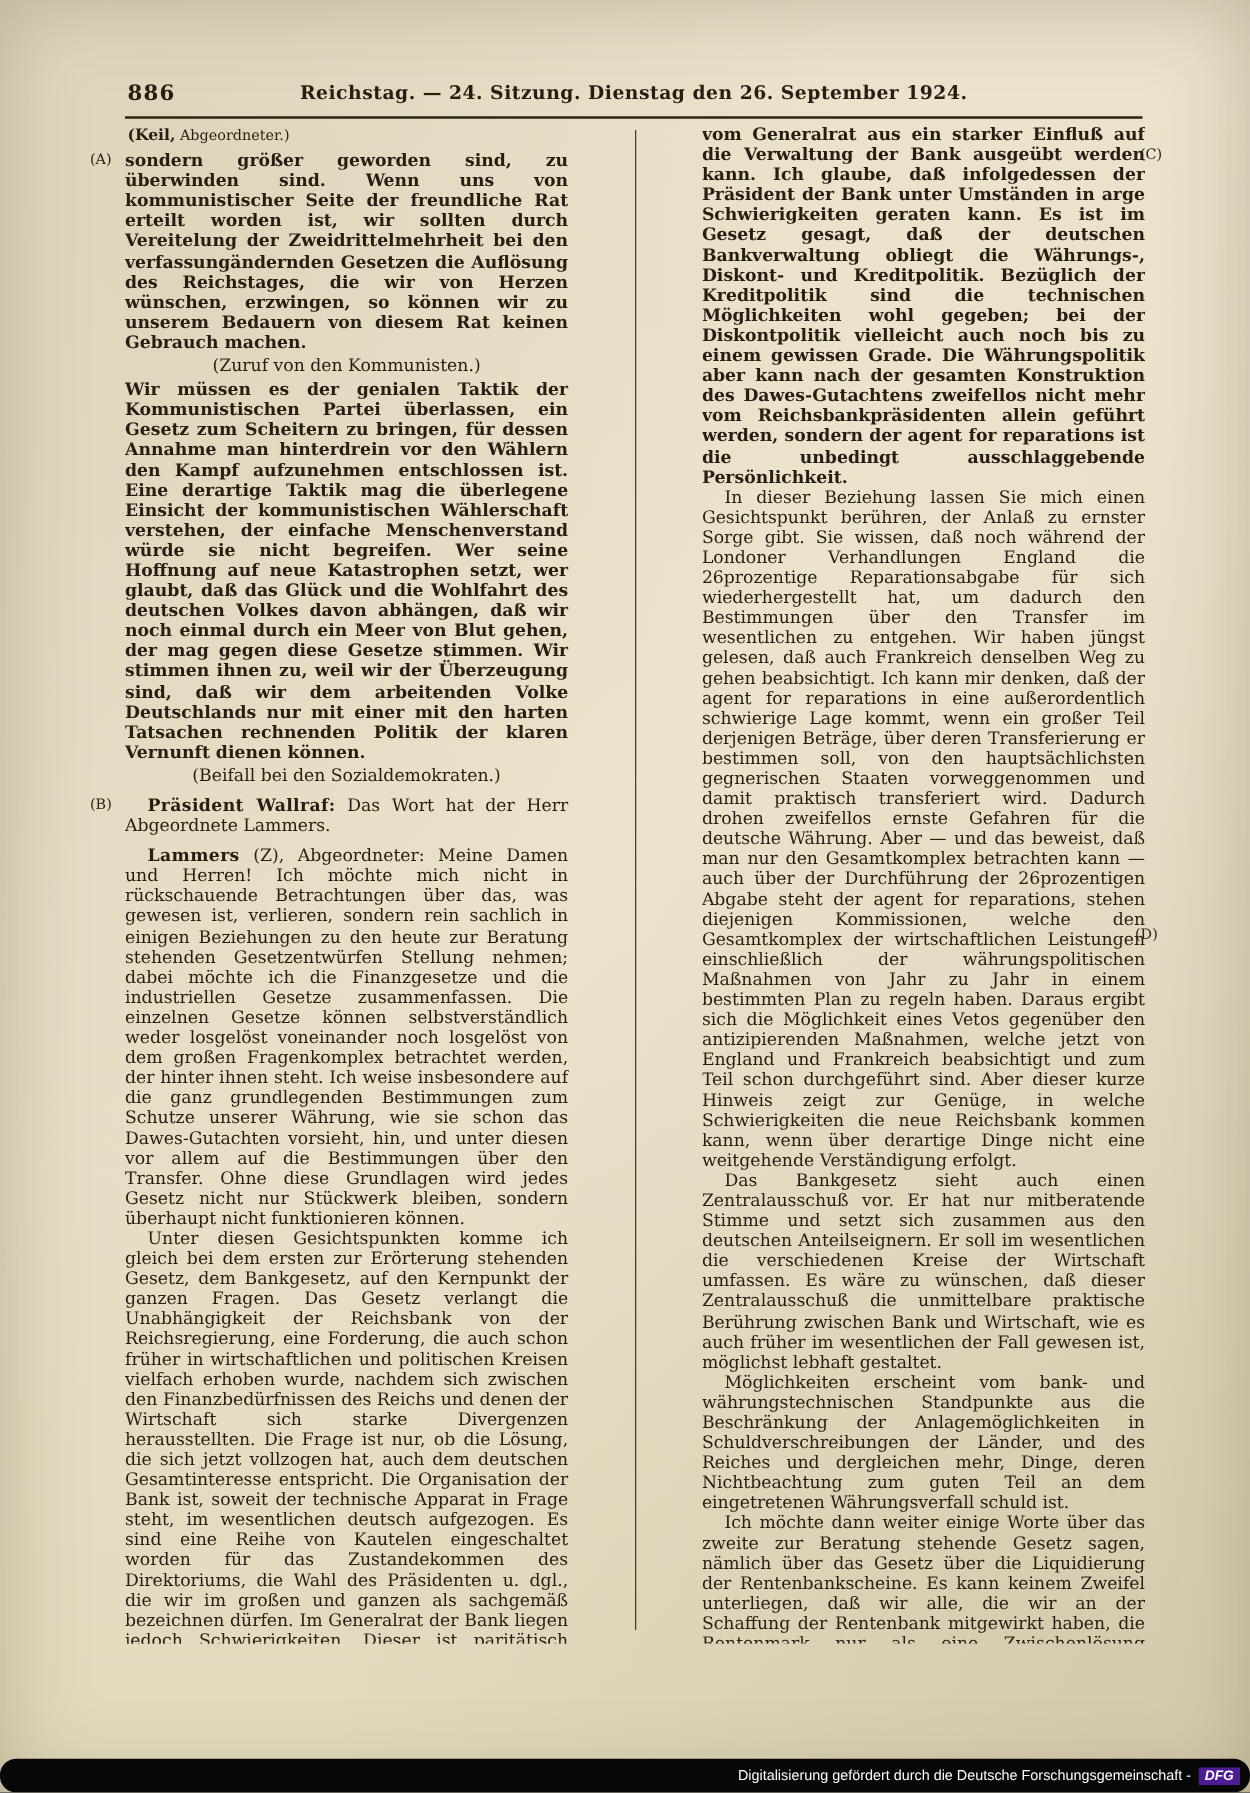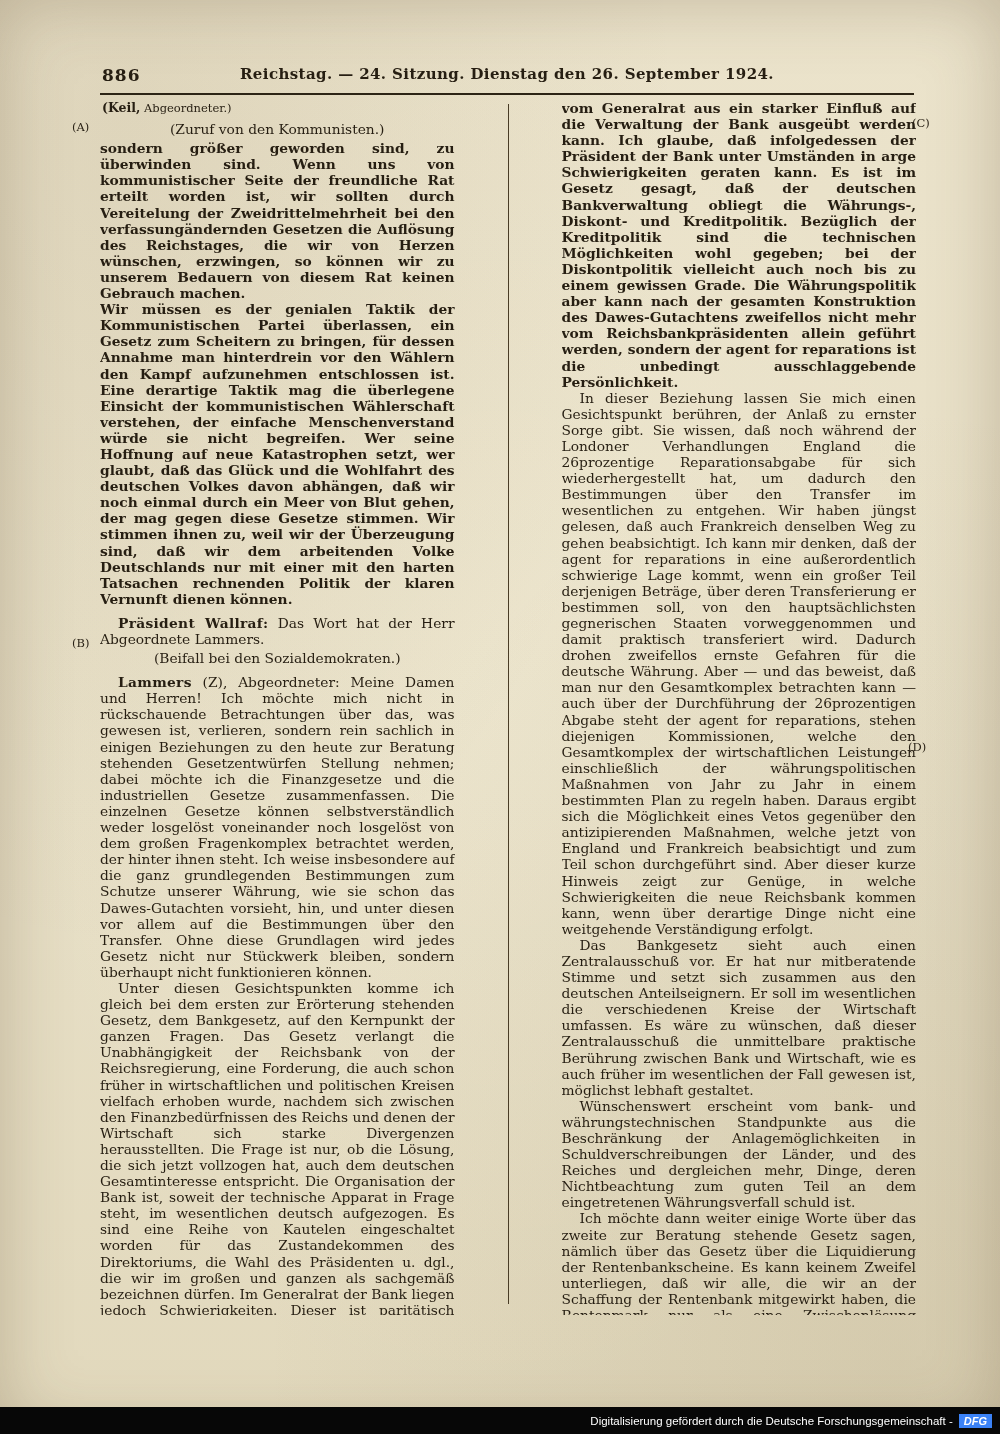--- a/index.html
+++ b/index.html
@@ -29,23 +29,23 @@
   .para.center{text-align:center;text-indent:0;margin:3px 0;}
   .para.speech{margin-top:8px;}
   .para b{font-weight:bold;letter-spacing:0.3px;}
   .marker{position:absolute;font-size:11.5px;color:#2a2216;}
   .marker-a{left:72px;top:120px;}
   .marker-b{left:72px;top:636px;}
   .marker-c{left:912px;top:116px;}
   .marker-d{left:908px;top:740px;}
   .footer-bar{position:absolute;left:0;right:0;bottom:0;height:27px;background:#070707;
       display:flex;align-items:center;justify-content:flex-end;gap:6px;padding:0 8px;
-      font-family:"Liberation Sans", sans-serif;}
+      font-family:"Liberation Sans", sans-serif;border-radius:13px;}
   .footer-text{color:#ffffff;font-size:11.5px;}
-  .dfg-logo{background:#3b82f6;color:#fff;font-weight:bold;font-style:italic;
+  .dfg-logo{background:#4c1d95;color:#fff;font-weight:bold;font-style:italic;
       font-size:11px;padding:1px 5px;}
 </style>
 </head>
 <body>
 
 <div class="page">
 
   <div class="header">
     <span class="page-num">886</span>
     <span class="header-title">Reichstag. — 24. Sitzung. Dienstag den 26. September 1924.</span>
@@ -53,34 +53,34 @@
   <div class="header-rule"></div>
 
   <div class="marker marker-a">(A)</div>
   <div class="marker marker-b">(B)</div>
   <div class="marker marker-c">(C)</div>
   <div class="marker marker-d">(D)</div>
 
   <div class="columns">
     <div class="column">
       <div class="speaker-note"><b>(Keil,</b><span> Abgeordneter.)</span></div>
-    <p class="para center">(Zuruf von den Kommunisten.)</p>
-        <p class="para continue">sondern größer geworden sind, zu überwinden sind. Wenn uns von kommunistischer Seite der freundliche Rat erteilt worden ist, wir sollten durch Vereitelung der Zweidrittelmehrheit bei den verfassungändernden Gesetzen die Auflösung des Reichstages, die wir von Herzen wünschen, erzwingen, so können wir zu unserem Bedauern von diesem Rat keinen Gebrauch machen.</p>
+    <p class="para continue">sondern größer geworden sind, zu überwinden sind. Wenn uns von kommunistischer Seite der freundliche Rat erteilt worden ist, wir sollten durch Vereitelung der Zweidrittelmehrheit bei den verfassungändernden Gesetzen die Auflösung des Reichstages, die wir von Herzen wünschen, erzwingen, so können wir zu unserem Bedauern von diesem Rat keinen Gebrauch machen.</p>
+        <p class="para center">(Zuruf von den Kommunisten.)</p>
         <p class="para continue">Wir müssen es der genialen Taktik der Kommunistischen Partei überlassen, ein Gesetz zum Scheitern zu bringen, für dessen Annahme man hinterdrein vor den Wählern den Kampf aufzunehmen entschlossen ist. Eine derartige Taktik mag die überlegene Einsicht der kommunistischen Wählerschaft verstehen, der einfache Menschenverstand würde sie nicht begreifen. Wer seine Hoffnung auf neue Katastrophen setzt, wer glaubt, daß das Glück und die Wohlfahrt des deutschen Volkes davon abhängen, daß wir noch einmal durch ein Meer von Blut gehen, der mag gegen diese Gesetze stimmen. Wir stimmen ihnen zu, weil wir der Überzeugung sind, daß wir dem arbeitenden Volke Deutschlands nur mit einer mit den harten Tatsachen rechnenden Politik der klaren Vernunft dienen können.</p>
+        <p class="para center">(Beifall bei den Sozialdemokraten.)</p>
         <p class="para speech"><b>Präsident Wallraf:</b> Das Wort hat der Herr Abgeordnete Lammers.</p>
-        <p class="para center">(Beifall bei den Sozialdemokraten.)</p>
         <p class="para speech"><b>Lammers</b> (Z), Abgeordneter: Meine Damen und Herren! Ich möchte mich nicht in rückschauende Betrachtungen über das, was gewesen ist, verlieren, sondern rein sachlich in einigen Beziehungen zu den heute zur Beratung stehenden Gesetzentwürfen Stellung nehmen; dabei möchte ich die Finanzgesetze und die industriellen Gesetze zusammenfassen. Die einzelnen Gesetze können selbstverständlich weder losgelöst voneinander noch losgelöst von dem großen Fragenkomplex betrachtet werden, der hinter ihnen steht. Ich weise insbesondere auf die ganz grundlegenden Bestimmungen zum Schutze unserer Währung, wie sie schon das Dawes-Gutachten vorsieht, hin, und unter diesen vor allem auf die Bestimmungen über den Transfer. Ohne diese Grundlagen wird jedes Gesetz nicht nur Stückwerk bleiben, sondern überhaupt nicht funktionieren können.</p>
         <p class="para normal">Unter diesen Gesichtspunkten komme ich gleich bei dem ersten zur Erörterung stehenden Gesetz, dem Bankgesetz, auf den Kernpunkt der ganzen Fragen. Das Gesetz verlangt die Unabhängigkeit der Reichsbank von der Reichsregierung, eine Forderung, die auch schon früher in wirtschaftlichen und politischen Kreisen vielfach erhoben wurde, nachdem sich zwischen den Finanzbedürfnissen des Reichs und denen der Wirtschaft sich starke Divergenzen herausstellten. Die Frage ist nur, ob die Lösung, die sich jetzt vollzogen hat, auch dem deutschen Gesamtinteresse entspricht. Die Organisation der Bank ist, soweit der technische Apparat in Frage steht, im wesentlichen deutsch aufgezogen. Es sind eine Reihe von Kautelen eingeschaltet worden für das Zustandekommen des Direktoriums, die Wahl des Präsidenten u. dgl., die wir im großen und ganzen als sachgemäß bezeichnen dürfen. Im Generalrat der Bank liegen jedoch Schwierigkeiten. Dieser ist paritätisch zusammengesetzt aus Deutschen und Ausländern. Der Vorsitz, und damit im Zweifelsfall die Entscheidung, liegt beim deutschen Präsidenten. Aber es unterliegt keinem Zweifel, daß unter politischen und auch praktischen Gesichtspunkten</p>
       </div>
     <div class="col-divider"></div>
     <div class="column">
         <p class="para continue">vom Generalrat aus ein starker Einfluß auf die Verwaltung der Bank ausgeübt werden kann. Ich glaube, daß infolgedessen der Präsident der Bank unter Umständen in arge Schwierigkeiten geraten kann. Es ist im Gesetz gesagt, daß der deutschen Bankverwaltung obliegt die Währungs-, Diskont- und Kreditpolitik. Bezüglich der Kreditpolitik sind die technischen Möglichkeiten wohl gegeben; bei der Diskontpolitik vielleicht auch noch bis zu einem gewissen Grade. Die Währungspolitik aber kann nach der gesamten Konstruktion des Dawes-Gutachtens zweifellos nicht mehr vom Reichsbankpräsidenten allein geführt werden, sondern der agent for reparations ist die unbedingt ausschlaggebende Persönlichkeit.</p>
         <p class="para normal">In dieser Beziehung lassen Sie mich einen Gesichtspunkt berühren, der Anlaß zu ernster Sorge gibt. Sie wissen, daß noch während der Londoner Verhandlungen England die 26prozentige Reparationsabgabe für sich wiederhergestellt hat, um dadurch den Bestimmungen über den Transfer im wesentlichen zu entgehen. Wir haben jüngst gelesen, daß auch Frankreich denselben Weg zu gehen beabsichtigt. Ich kann mir denken, daß der agent for reparations in eine außerordentlich schwierige Lage kommt, wenn ein großer Teil derjenigen Beträge, über deren Transferierung er bestimmen soll, von den hauptsächlichsten gegnerischen Staaten vorweggenommen und damit praktisch transferiert wird. Dadurch drohen zweifellos ernste Gefahren für die deutsche Währung. Aber — und das beweist, daß man nur den Gesamtkomplex betrachten kann — auch über der Durchführung der 26prozentigen Abgabe steht der agent for reparations, stehen diejenigen Kommissionen, welche den Gesamtkomplex der wirtschaftlichen Leistungen einschließlich der währungspolitischen Maßnahmen von Jahr zu Jahr in einem bestimmten Plan zu regeln haben. Daraus ergibt sich die Möglichkeit eines Vetos gegenüber den antizipierenden Maßnahmen, welche jetzt von England und Frankreich beabsichtigt und zum Teil schon durchgeführt sind. Aber dieser kurze Hinweis zeigt zur Genüge, in welche Schwierigkeiten die neue Reichsbank kommen kann, wenn über derartige Dinge nicht eine weitgehende Verständigung erfolgt.</p>
         <p class="para normal">Das Bankgesetz sieht auch einen Zentralausschuß vor. Er hat nur mitberatende Stimme und setzt sich zusammen aus den deutschen Anteilseignern. Er soll im wesentlichen die verschiedenen Kreise der Wirtschaft umfassen. Es wäre zu wünschen, daß dieser Zentralausschuß die unmittelbare praktische Berührung zwischen Bank und Wirtschaft, wie es auch früher im wesentlichen der Fall gewesen ist, möglichst lebhaft gestaltet.</p>
-        <p class="para normal">Wünschenswert erscheint vom bank- und währungstechnischen Standpunkte aus die Beschränkung der Anlagemöglichkeiten in Schuldverschreibungen der Länder, und des Reiches und dergleichen mehr, Dinge, deren Nichtbeachtung zum guten Teil an dem eingetretenen Währungsverfall schuld ist.</p>
+        <p class="para normal">Möglichkeiten erscheint vom bank- und währungstechnischen Standpunkte aus die Beschränkung der Anlagemöglichkeiten in Schuldverschreibungen der Länder, und des Reiches und dergleichen mehr, Dinge, deren Nichtbeachtung zum guten Teil an dem eingetretenen Währungsverfall schuld ist.</p>
         <p class="para normal">Ich möchte dann weiter einige Worte über das zweite zur Beratung stehende Gesetz sagen, nämlich über das Gesetz über die Liquidierung der Rentenbankscheine. Es kann keinem Zweifel unterliegen, daß wir alle, die wir an der Schaffung der Rentenbank mitgewirkt haben, die Rentenmark nur als eine Zwischenlösung angesehen haben. Das ist ja auch heute schon berührt worden. Es unterliegt für uns ebensowenig einem Zweifel, daß das Schicksal der Rentenmark in Kürze besiegelt ist, wenn nicht die Durchführung des Projektes erfolgt, das</p>
       </div>
   </div>
 
   <div class="footer-bar">
     <span class="footer-text">Digitalisierung gefördert durch die Deutsche Forschungsgemeinschaft -</span>
     <span class="dfg-logo">DFG</span>
   </div>
 
 </div>

